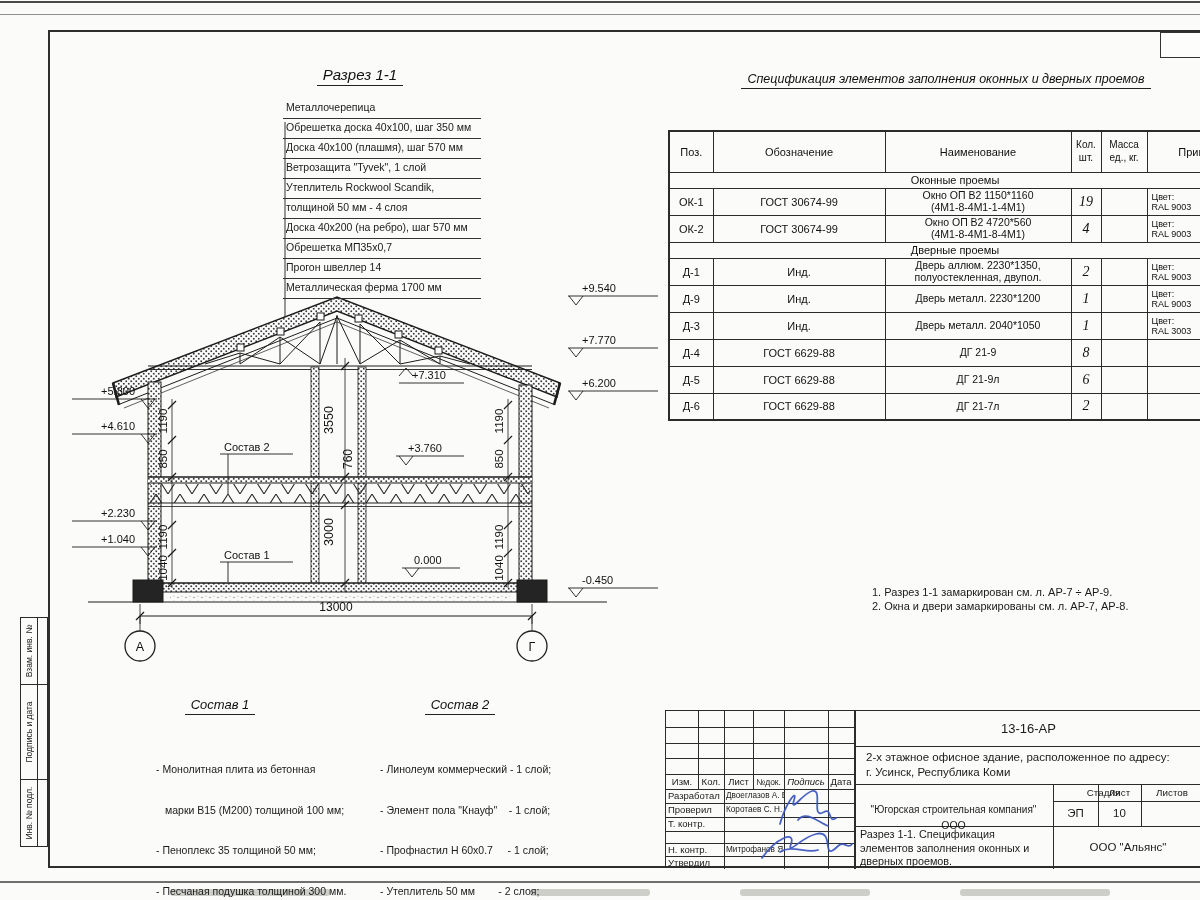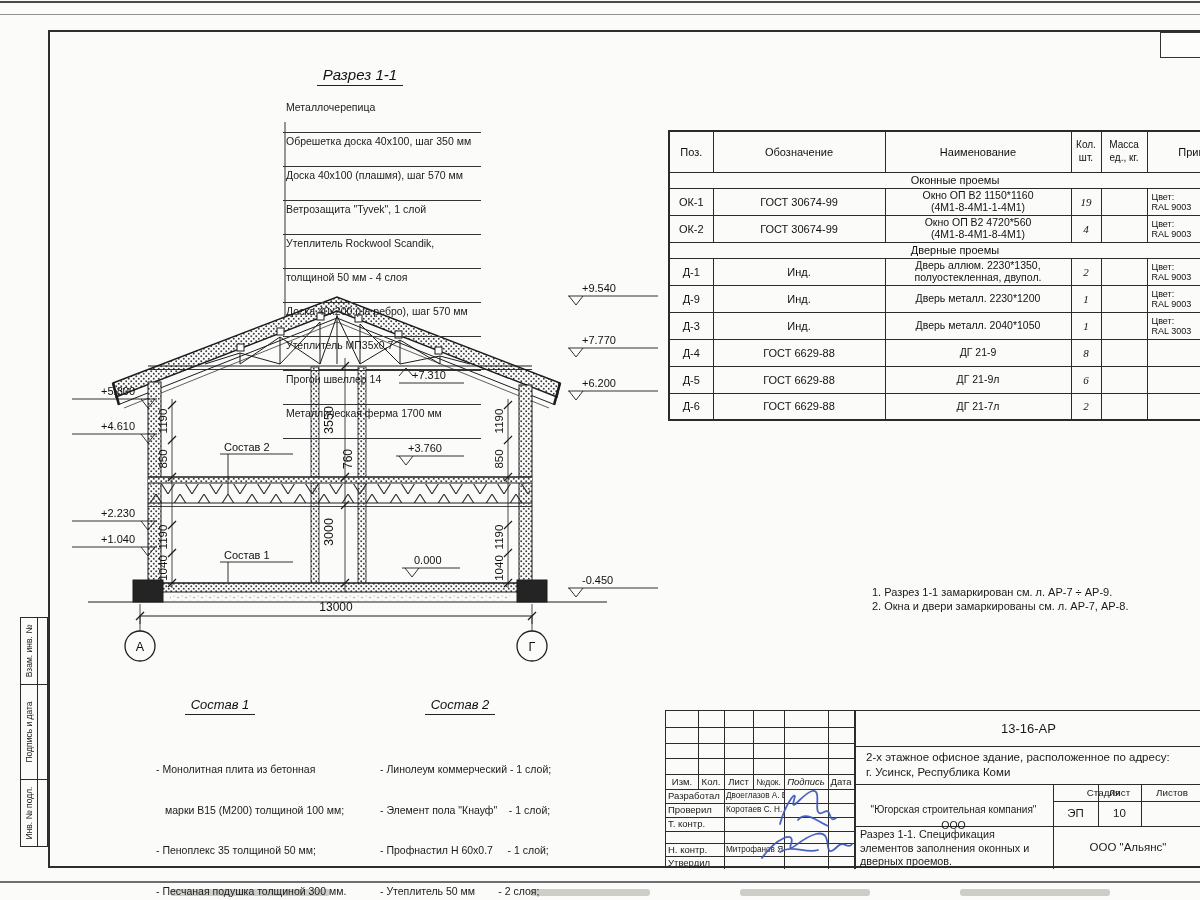--- a/index.html
+++ b/index.html
@@ -13,32 +13,32 @@
   
   .scanline { position:absolute; left:0; width:1200px; background:#555; }
   
   .frame-line { position:absolute; background:#2e2e2e; }
   
   .hdg { position:absolute; font-style: italic; color:#111; }
   .hdg span { border-bottom:1.4px solid #222; padding:0 6px 2px 6px; }
   
   .roof-list { position:absolute; left:283px; top:99px; width:198px; }
   .roof-list .rl {
-    font-size:10.5px; line-height:13px; padding:2px 0 18px 3px;
+    font-size:10.5px; line-height:13px; padding:2px 0 4px 3px;
     border-bottom:1.2px solid #333; white-space:nowrap;
   }
   
   .spec-wrap { position:absolute; left:668px; top:130px; }
   table.spec { border-collapse:collapse; table-layout:fixed; width:572px; border:2px solid #2b2b2b; font-size:11px; color:#111; }
   table.spec td { border:1px solid #2b2b2b; text-align:center; vertical-align:middle; padding:0; overflow:hidden; }
   table.spec tr.h td { height:41px; white-space:pre-line; line-height:12.5px; }
   table.spec tr.band td { height:16px; }
   table.spec tr.r td { height:27px; }
   table.spec td.name { font-size:10.5px; line-height:11.5px; white-space:pre-line; }
-  table.spec td.qty  { font-family:"Liberation Serif", serif; font-style:italic; font-size:11px; }
+  table.spec td.qty  { font-family:"Liberation Serif", serif; font-style:italic; font-size:14px; }
   table.spec td.note { font-size:9px; line-height:10px; text-align:left; padding-left:4px; white-space:pre-line; }
   .spec-notes { position:absolute; left:872px; top:585px; font-size:11px; line-height:14px; }
   
   .sostav-items { position:absolute; font-size:10.5px; line-height:13.5px; white-space:pre; }
   .sostav-items .ind { padding-left:9px; }
   
   .tb { position:absolute; left:665px; top:710px; width:537px; height:158px; border:1.8px solid #2b2b2b; }
   .tb .vl { position:absolute; width:1px; background:#2b2b2b; }
   .tb .hl { position:absolute; height:1px; background:#2b2b2b; }
   .tb .txt { position:absolute; font-size:9.5px; line-height:14px; white-space:nowrap; overflow:hidden; }
@@ -246,36 +246,39 @@
     </g>
     <text x="140" y="650.5" text-anchor="middle" font-size="12.5">А</text>
     <text x="532" y="650.5" text-anchor="middle" font-size="12.5">Г</text>
     <text x="224" y="451" font-size="11">Состав 2</text>
     <text x="224" y="559" font-size="11">Состав 1</text>
   </svg>
 
   <div class="hdg" style="left:280px;top:66px;width:160px;text-align:center;font-size:15px;">
     <span>Разрез 1-1</span>
   </div>
+  <div class="hdg" style="left:700px;top:72px;width:492px;text-align:center;font-size:12.5px;">
+    <span>Спецификация элементов заполнения оконных и дверных проемов</span>
+  </div>
   <div class="hdg" style="left:150px;top:697px;width:140px;text-align:center;font-size:13px;">
     <span>Состав 1</span>
   </div>
   <div class="hdg" style="left:390px;top:697px;width:140px;text-align:center;font-size:13px;">
     <span>Состав 2</span>
   </div>
 
   <div class="roof-list">
     <div class="rl">Металлочерепица</div>
     <div class="rl">Обрешетка доска 40х100, шаг 350 мм</div>
     <div class="rl">Доска 40х100 (плашмя), шаг 570 мм</div>
     <div class="rl">Ветрозащита "Tyvek", 1 слой</div>
     <div class="rl">Утеплитель Rockwool Scandik,</div>
     <div class="rl">толщиной 50 мм - 4 слоя</div>
     <div class="rl">Доска 40х200 (на ребро), шаг 570 мм</div>
-    <div class="rl">Утеплитель МП35х0,7</div>
+    <div class="rl">Обрешетка МП35х0,7</div>
     <div class="rl">Прогон швеллер 14</div>
     <div class="rl">Металлическая ферма 1700 мм</div>
   </div>
 
   <div class="spec-wrap">
     <table class="spec">
       <colgroup>
         <col style="width:44px">
           <col style="width:172px">
           <col style="width:186px">

